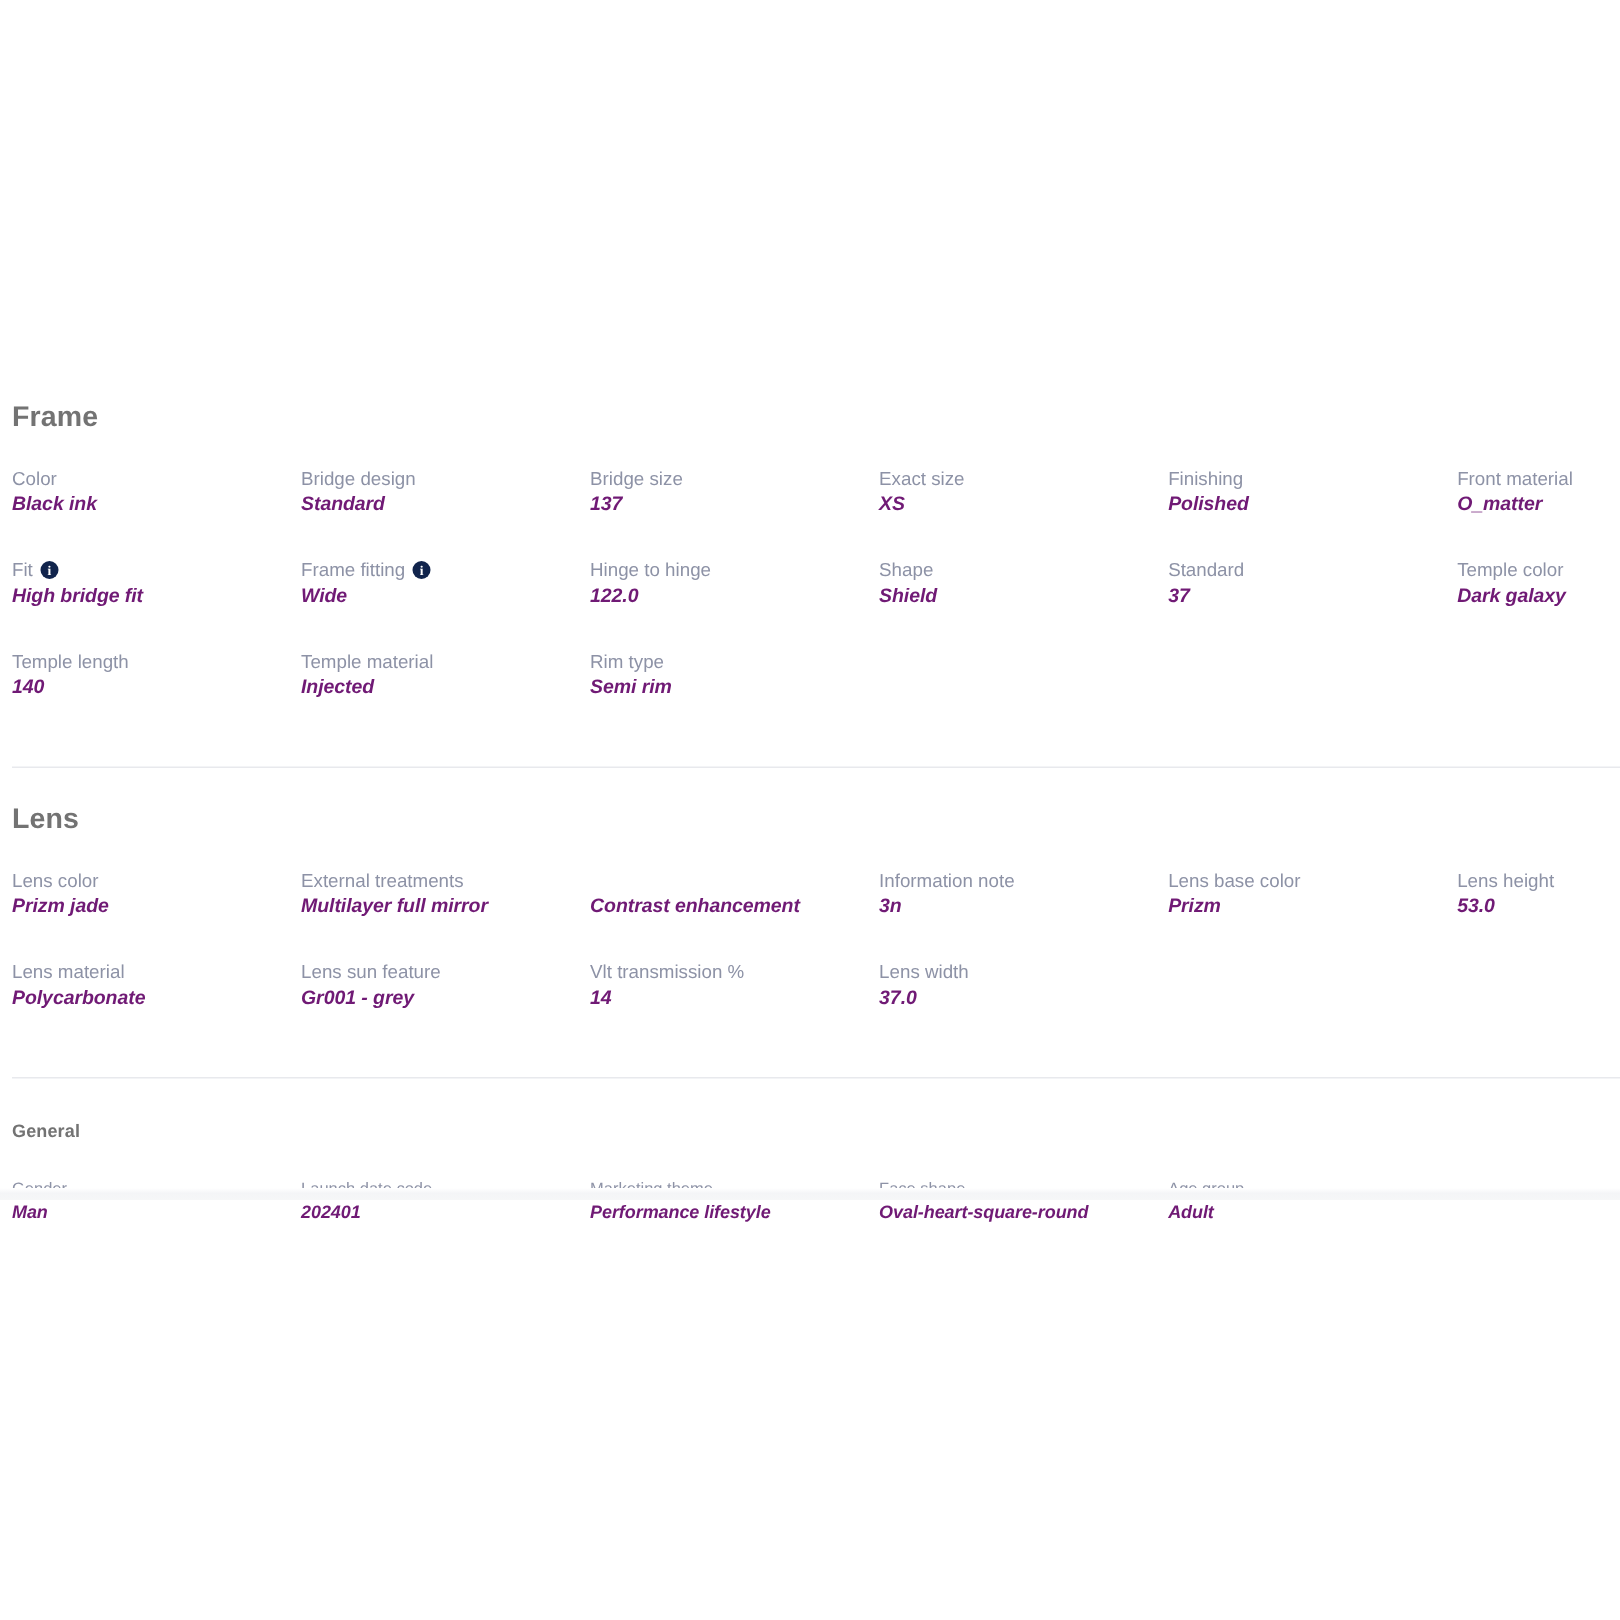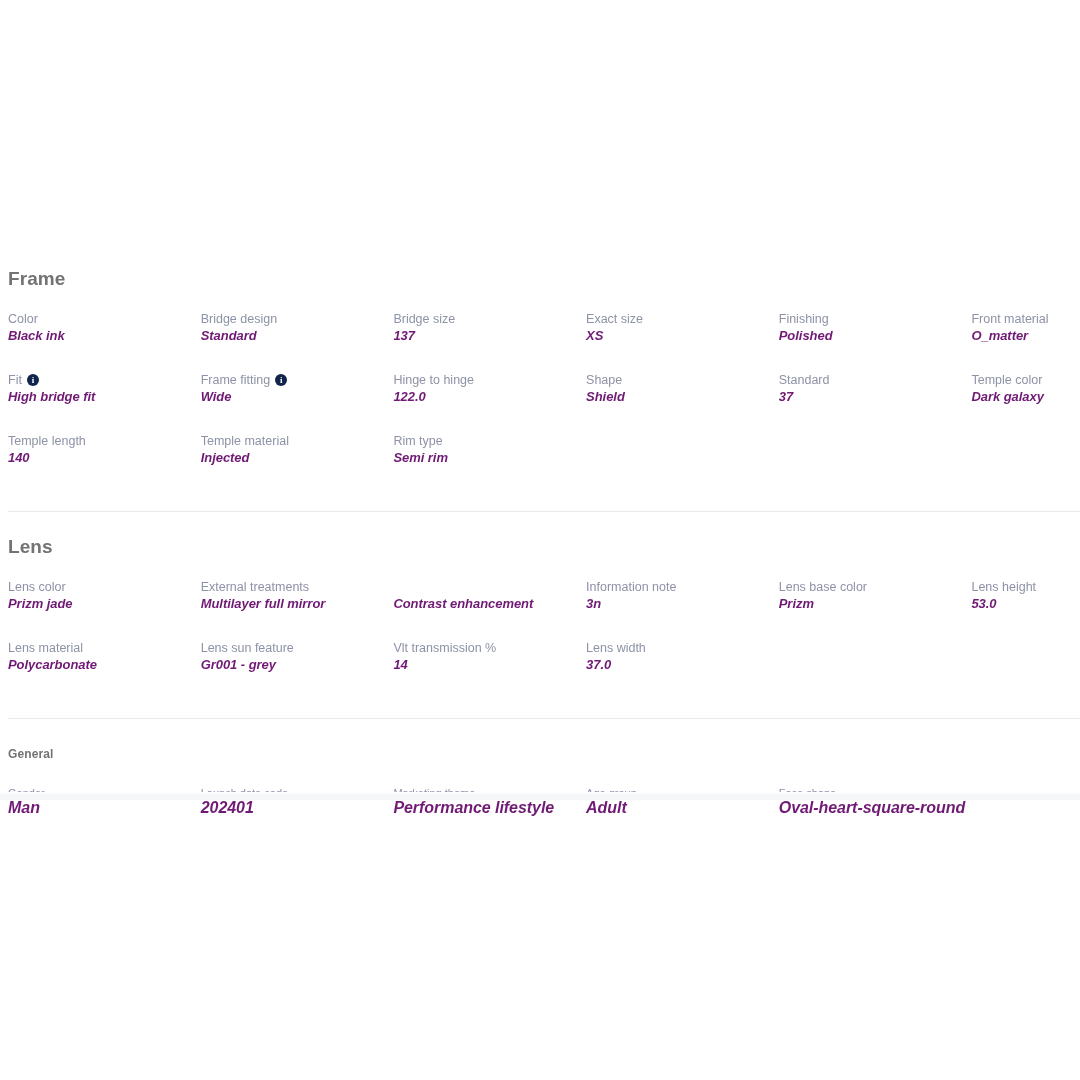--- a/index.html
+++ b/index.html
@@ -88,21 +88,21 @@
   
   .sec-frame .section-title { margin-bottom: 20px; }
   .sec-frame .grid { margin-bottom: 18px; }
   .sec-lens .section-title { margin-top: 24px; margin-bottom: 20px; }
   .sec-lens .grid { margin-bottom: 18px; }
   .sec-general .section-title { margin-top: 24px; margin-bottom: 20px; }
   .sec-general .grid { margin-bottom: 0; }
   
   .sec-general .cell { height: 44px; }
   .sec-general .cell-label { font-size: 11px; line-height: 14px; height: 15px; }
-  .sec-general .cell-value { font-size: 16px; line-height: 16px; }
+  .sec-general .cell-value { font-size: 12px; line-height: 16px; }
   .sec-general .section-title { font-size: 12px; }
   .bottom-band {
     height: 8px;
     background: linear-gradient(to bottom, #ffffff 0%, #f4f5f7 45%, #f6f7f8 100%);
   }
 </style>
 </head>
 <body>
 
 <div id="page">
@@ -311,29 +311,29 @@
             <div class="cell-value">202401</div>
           </div>
           <div class="cell">
             <div class="cell-label">
               <span>Marketing theme</span>
             </div>
             <div class="cell-value">Performance lifestyle</div>
           </div>
           <div class="cell">
             <div class="cell-label">
+              <span>Face shape</span>
+            </div>
+            <div class="cell-value">Oval-heart-square-round</div>
+          </div>
+          <div class="cell">
+            <div class="cell-label">
               <span>Age group</span>
             </div>
             <div class="cell-value">Adult</div>
-          </div>
-          <div class="cell">
-            <div class="cell-label">
-              <span>Face shape</span>
-            </div>
-            <div class="cell-value">Oval-heart-square-round</div>
           </div>
           <div class="cell empty">
             <div class="cell-label">
               <span></span>
             </div>
             <div class="cell-value"></div>
           </div>
         </div>
       </div>
     </div>

